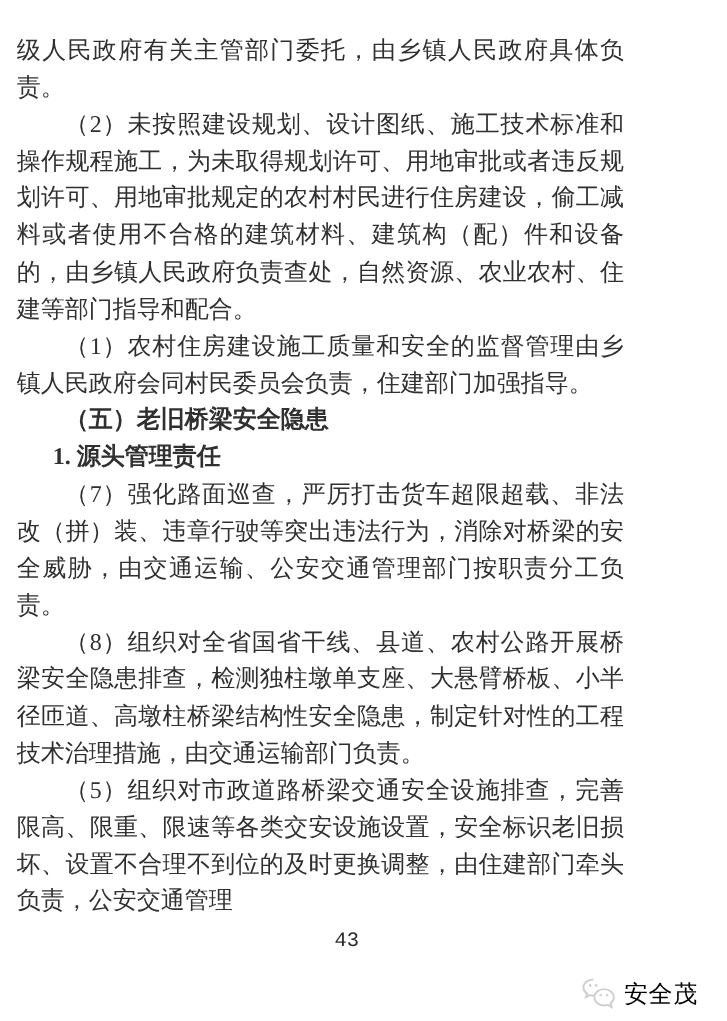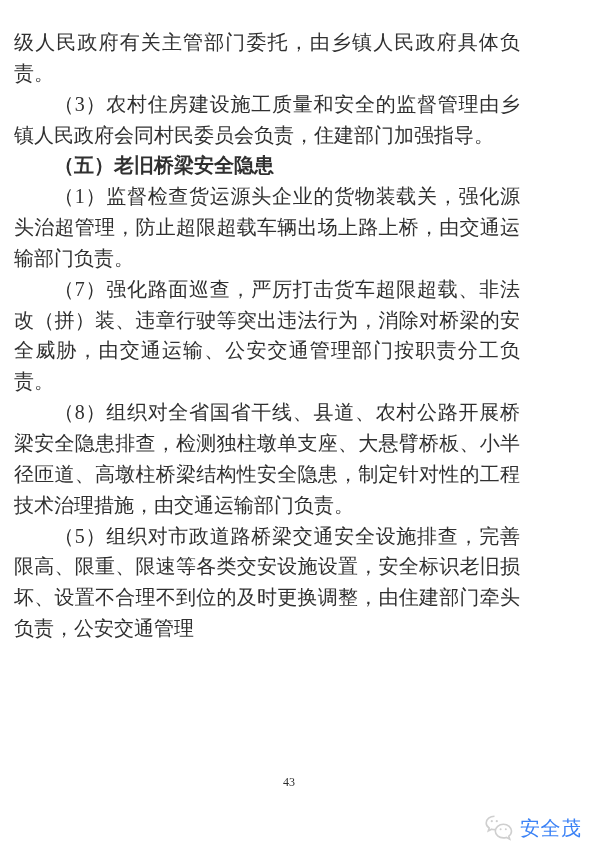--- a/index.html
+++ b/index.html
@@ -41,55 +41,57 @@
   .doc-body p[data-type="subheading"] {
     font-weight: bold;
     text-indent: 1.5em;
   }
   .page-number {
     position: absolute;
     top: 775px;
     left: 0;
     width: 578px;
     text-align: center;
-    font-size: 12px;
+    font-size: 17px;
     color: #2b2b2b;
+    font-family: Liberation Mono, monospace;
   }
   .watermark {
     position: absolute;
     left: 480px;
     top: 814px;
     height: 28px;
     display: flex;
     align-items: center;
     gap: 3px;
     color: #cbcbcb;
   }
   .watermark .brand {
     font-size: 20px;
     letter-spacing: 0.5px;
-    color: #3b82f6;
+    color: #000000;
   }
   .wechat-icon {
     display: inline-block;
     width: 37px;
     height: 30px;
   }
 </style>
 </head>
 <body>
 
 <div class="page">
 
   <div class="doc-body">
 
   <p data-type="body-continuation">级人民政府有关主管部门委托，由乡镇人民政府具体负责。</p>
-      <p data-type="body">（3）农村住房建设施工质量和安全的监督管理由乡镇人民政府会同村民委员会负责，住建部门加强指导。</p>
+      <p data-type="body">（2）未按照建设规划、设计图纸、施工技术标准和操作规程施工，为未取得规划许可、用地审批或者违反规划许可、用地审批规定的农村村民进行住房建设，偷工减料或者使用不合格的建筑材料、建筑构（配）件和设备的，由乡镇人民政府负责查处，自然资源、农业农村、住建等部门指导和配合。</p>
+      <p data-type="body">（1）农村住房建设施工质量和安全的监督管理由乡镇人民政府会同村民委员会负责，住建部门加强指导。</p>
       <p data-type="heading">（五）老旧桥梁安全隐患</p>
-      <p data-type="body">（1）监督检查货运源头企业的货物装载关，强化源头治超管理，防止超限超载车辆出场上路上桥，由交通运输部门负责。</p>
+      <p data-type="subheading">1. 源头管理责任</p>
       <p data-type="body">（7）强化路面巡查，严厉打击货车超限超载、非法改（拼）装、违章行驶等突出违法行为，消除对桥梁的安全威胁，由交通运输、公安交通管理部门按职责分工负责。</p>
       <p data-type="body">（8）组织对全省国省干线、县道、农村公路开展桥梁安全隐患排查，检测独柱墩单支座、大悬臂桥板、小半径匝道、高墩柱桥梁结构性安全隐患，制定针对性的工程技术治理措施，由交通运输部门负责。</p>
       <p data-type="body">（5）组织对市政道路桥梁交通安全设施排查，完善限高、限重、限速等各类交安设施设置，安全标识老旧损坏、设置不合理不到位的及时更换调整，由住建部门牵头负责，公安交通管理</p>
     </div>
 
   <div class="page-number">43</div>
 
   <div class="watermark">
     <span class="wechat-icon">
       <svg width="37" height="30" viewBox="0 0 37 30" xmlns="http://www.w3.org/2000/svg">

